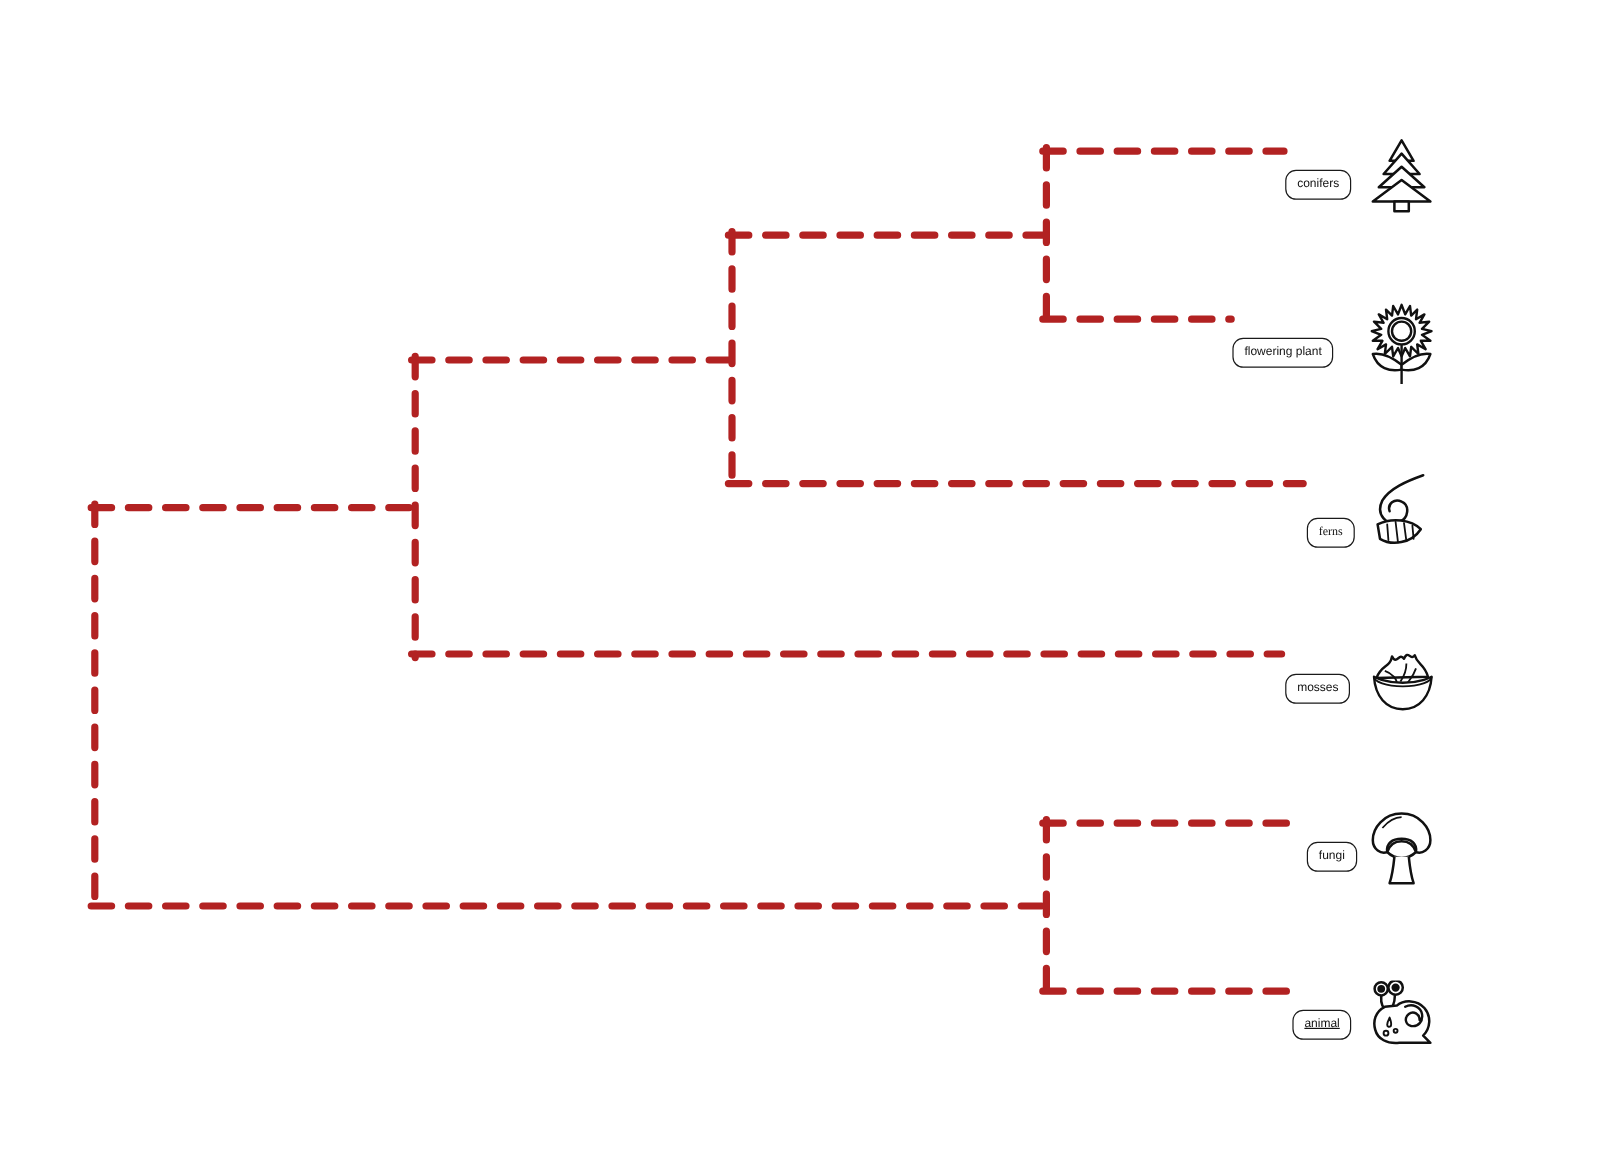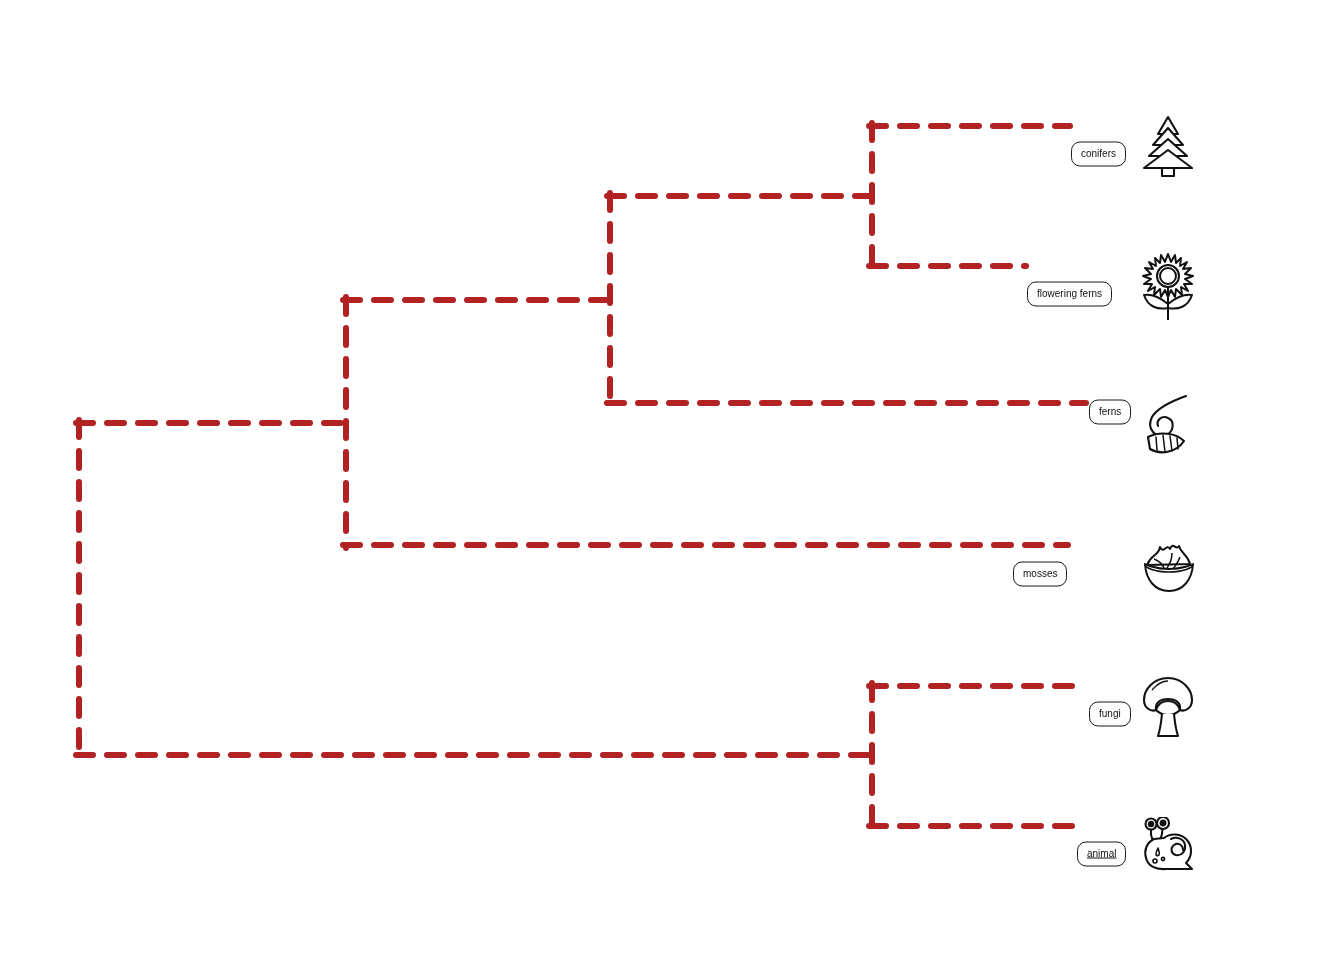--- a/index.html
+++ b/index.html
@@ -70,44 +70,44 @@
       <svg width="52" height="66" viewBox="0 0 52 66">
       <g fill="#fff" stroke="#111" stroke-width="2.1" stroke-linejoin="round">
         <path d="M26 4 L36 21 L16 21 Z"></path>
         <path d="M26 15 L41 32 L11 32 Z"></path>
         <path d="M26 26 L45 43 L7 43 Z"></path>
         <path d="M26 37 L50 55 L2 55 Z"></path>
         <rect x="20" y="55" width="12" height="8"></rect>
       </g>
       </svg>
     </div>
-    <div class="tip-label" style="left: 1027px; top: 266px;">flowering ferns</div>
+    <div class="tip-label" style="left: 1027px; top: 266px;">flowering plant</div>
     <div class="tip-icon" style="left: 1142px; top: 287px;">
       <svg width="52" height="70" viewBox="0 0 52 70">
       <g fill="#fff" stroke="#111" stroke-width="2" stroke-linejoin="round">
         <path d="M26 2 L29 10 L33 3 L34 11 L39 6 L38 14 L45 10 L41 17 L49 16 L43 22 L51 24 L43 27 L50 32 L42 32 L46 39 L39 35 L40 43 L34 37 L33 45 L29 38 L26 45 L23 38 L19 45 L18 37 L12 43 L13 35 L6 39 L10 32 L2 32 L9 27 L1 24 L9 22 L3 16 L11 17 L7 10 L14 14 L13 6 L18 11 L19 3 L23 10 Z"></path>
         <circle cx="26" cy="24" r="11"></circle>
         <circle cx="26" cy="24" r="8" fill="none"></circle>
         <path d="M26 35 L26 68" fill="none"></path>
         <path d="M26 52 C16 44 8 42 2 43 C6 55 16 58 26 56 Z"></path>
         <path d="M26 52 C36 44 44 42 50 43 C46 55 36 58 26 56 Z"></path>
       </g>
       </svg>
     </div>
-    <div class="tip-label" style="left: 1089px; top: 384px;">ferns</div>
+    <div class="tip-label" style="left: 1089px; top: 416px; font-family: Liberation Serif, serif;">ferns</div>
     <div class="tip-icon" style="left: 1142px; top: 428px;">
       <svg width="52" height="70" viewBox="0 0 52 70">
       <g fill="#fff" stroke="#111" stroke-width="2.1" stroke-linejoin="round" stroke-linecap="round">
         <path d="M44 3 C30 8 16 14 10 24 C4 36 14 46 24 42 C32 39 33 28 26 25 C20 22 14 27 16 33" fill="none"></path>
         <path d="M6 44 C18 38 34 40 42 48 C34 60 18 62 8 56 Z"></path>
         <path d="M14 44 L15 57 M21 42 L23 59 M28 43 L30 58 M35 45 L36 56" fill="none" stroke-width="1.5"></path>
       </g>
       </svg>
     </div>
-    <div class="tip-label" style="left: 1013px; top: 546px;">mosses</div>
+    <div class="tip-label" style="left: 1071px; top: 546px;">mosses</div>
     <div class="tip-icon" style="left: 1142px; top: 566px;">
       <svg width="54" height="62" viewBox="0 0 54 62">
       <g fill="#fff" stroke="#111" stroke-width="2" stroke-linejoin="round">
         <path d="M5 30 C10 18 16 22 18 12 C22 20 24 8 28 14 C31 6 34 16 37 11 C39 19 45 18 48 29 Z"></path>
         <path d="M12 24 C18 26 22 31 22 34 M30 18 C30 26 27 30 25 33 M38 22 C36 28 33 31 31 34" fill="none" stroke-width="1.5"></path>
         <path d="M3 29 C3 29 12 34 27 34 C42 34 51 29 51 29 C50 45 41 56 27 56 C13 56 4 45 3 29 Z"></path>
         <path d="M3 29 C3 33 13 37 27 37 C41 37 51 33 51 29" fill="none" stroke-width="1.6"></path>
       </g>
       </svg>
     </div>

